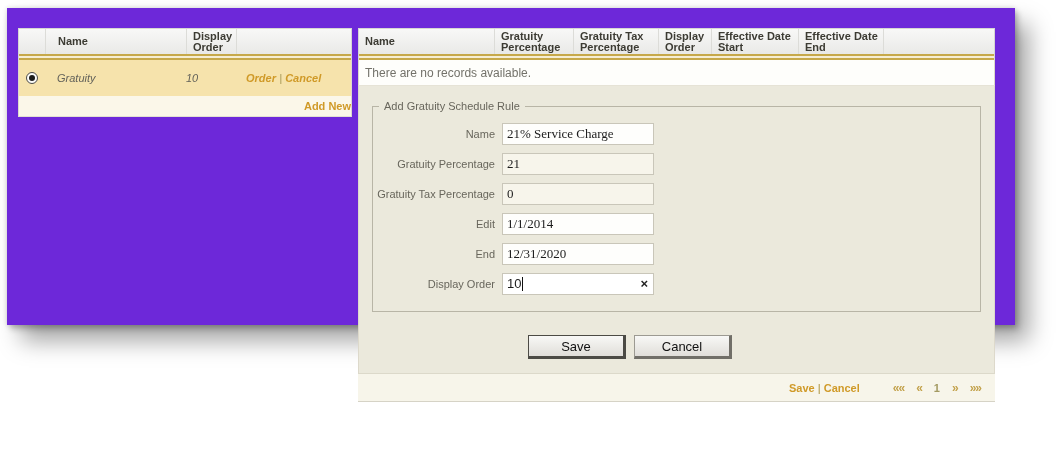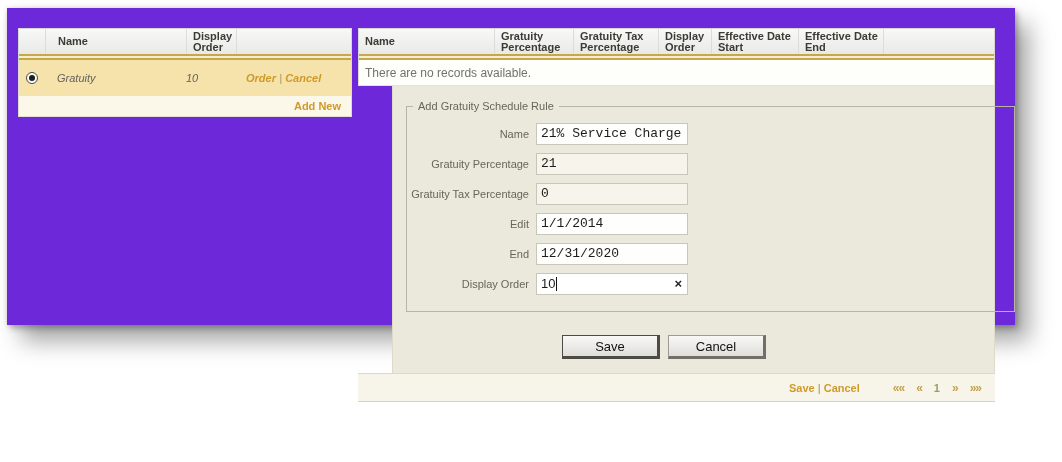--- a/index.html
+++ b/index.html
@@ -32,49 +32,49 @@
   
   #left-table { position:absolute; left:11px; top:20px; width:334px; }
   #left-table .c-radio { width:26px; justify-content:center; padding-left:0; }
   #left-table .c-name  { flex:1; padding-left:12px; }
   #left-table .c-order { width:50px; }
   #left-table .c-actions { width:115px; }
   .lrow { display:flex; align-items:center; font-size:11px; color:#63625a;
           border-left:1px solid #ddd9cb; border-right:1px solid #ddd9cb; }
   #left-row-1 { height:36px; background:#f6e3ac;font-style:italic; }
   #left-row-addnew { height:21px; background:#fbf7e9; border-bottom:1px solid #e3e0d2;
-                     justify-content:flex-end; padding-right:10px; }
+                     justify-content:flex-end; }
   .radio-outer { width:12px; height:12px; border:1px solid #4a4a46; border-radius:50%;
                  background:#fdfdfb; display:flex; align-items:center; justify-content:center; }
   .radio-dot { width:6px; height:6px; border-radius:50%; background:#1d1d1b; }
 
   
   #right-panel { position:absolute; left:351px; top:20px; width:637px;
                  border-bottom:1px solid #d6d3c6; }
   #right-panel .hc-name  { width:135px; }
   #right-panel .hc-gp    { width:79px; }
   #right-panel .hc-gtp   { width:85px; }
   #right-panel .hc-do    { width:53px; }
   #right-panel .hc-eds   { width:87px; }
   #right-panel .hc-ede   { width:85px; }
   #right-panel .hc-last  { flex:1; }
   #no-records { height:26px; line-height:26px; padding-left:6px; font-size:12px;
                 color:#73726a; background:#fefefb;
                 border-left:1px solid #ddd9cb; border-right:1px solid #ddd9cb;
                 border-bottom:1px solid #e6e3d6; }
   #form-area { position:relative; height:287px; background:#ebe9dc;
-               border-left:1px solid #ddd9cb; border-right:1px solid #ddd9cb;margin-left:34px; }
+               border-left:1px solid #ddd9cb; border-right:1px solid #ddd9cb; }
   fieldset#rule-fieldset { position:absolute; left:13px; top:14px; width:609px; height:212px;
               border:1px solid #b8b5a6; }
   fieldset#rule-fieldset legend { font-size:11px; color:#68665c; margin-left:6px; padding:0 5px; }
   .frow { display:flex; align-items:center; height:23px; margin-bottom:7px; }
   .frow:first-of-type { margin-top:10px; }
   .flabel { width:122px; text-align:right; margin-right:7px; font-size:11px; color:#68665c; }
   .fin { width:152px; height:22px; border:1px solid #c9c6b9; background:#fefefc;
-         font-family:Liberation Mono, monospace;
+         font-family:Liberation Serif, serif;
          font-size:13px; color:#1c1c1c; padding:0 4px; }
   .fin.tinted { background:#f7f5eb; }
   .fake-input { width:152px; height:22px; border:1px solid #c9c6b9; background:#fff;
                 font-size:13px; color:#1c1c1c; padding:0 4px;
                 display:flex; align-items:center; position:relative; }
   .caret { display:inline-block; width:1px; height:14px; background:#111; margin-left:1px; }
   .clear-x { position:absolute; right:5px; font-size:13px; color:#222; font-weight:bold; cursor:pointer; }
   .btn { position:absolute; width:98px; height:24px; font-size:13px; color:#111;
          font-family:"Liberation Sans", sans-serif;
          background:linear-gradient(#f8f8f6,#e0ded9);

